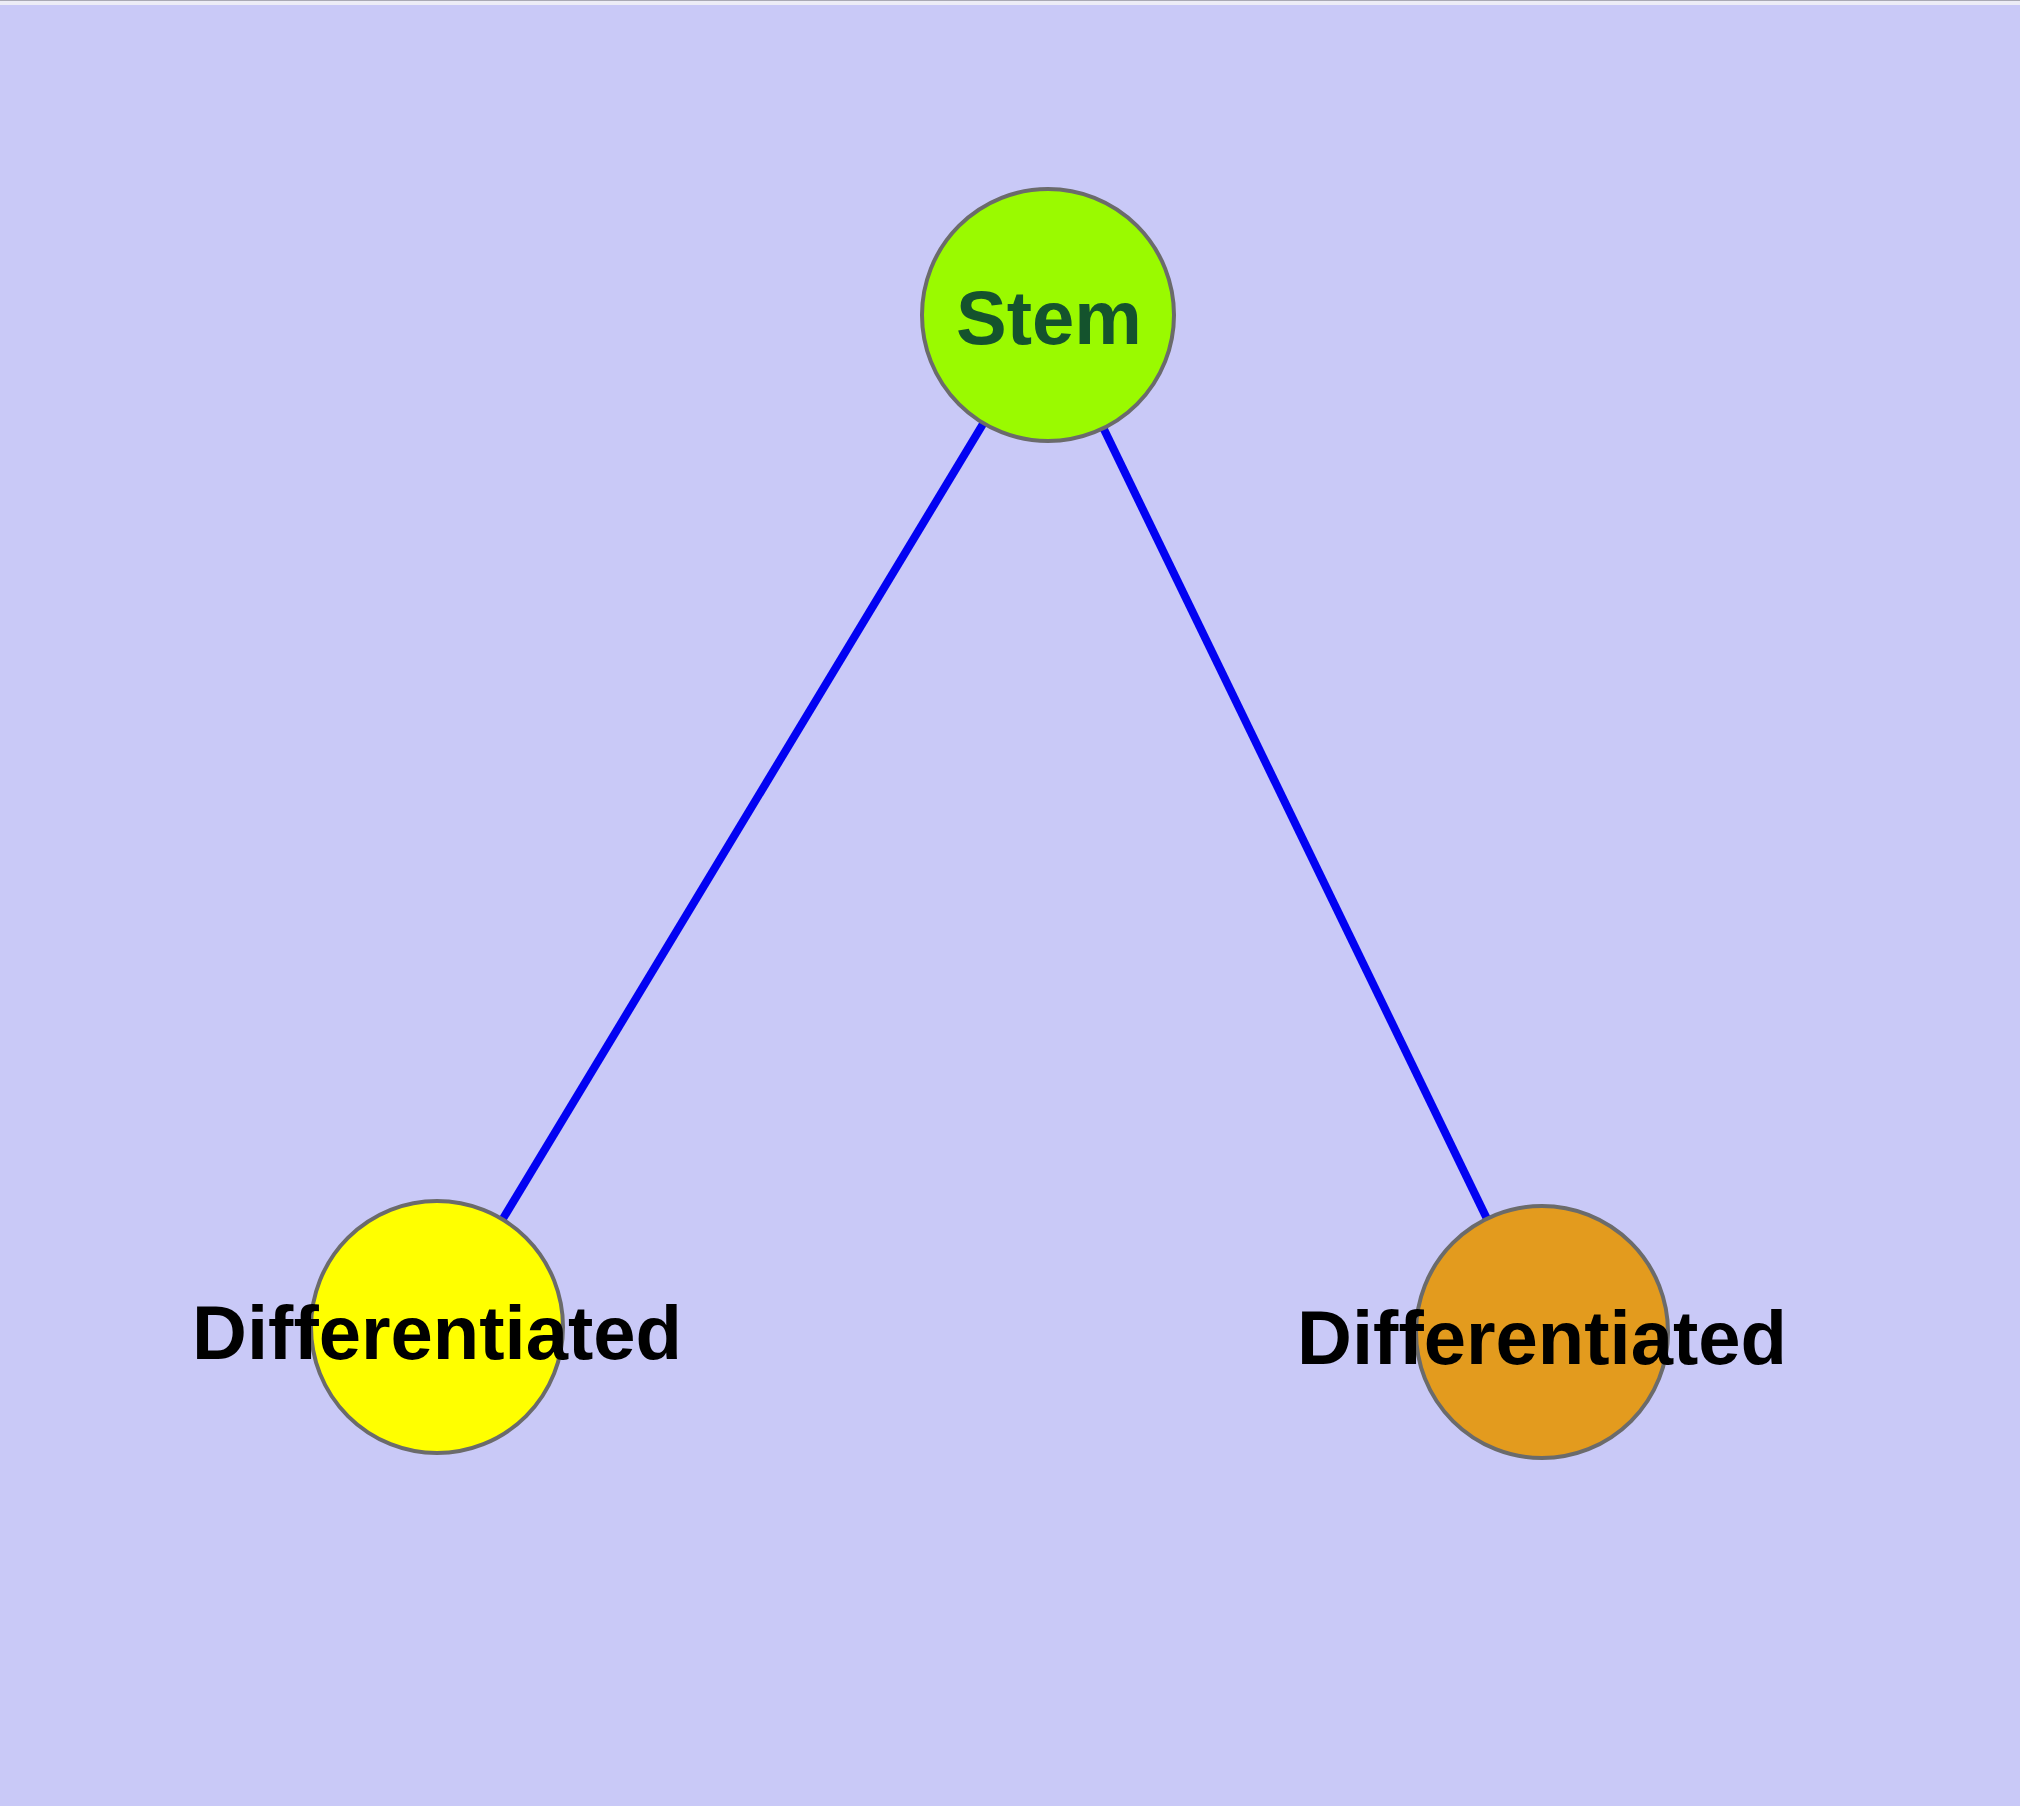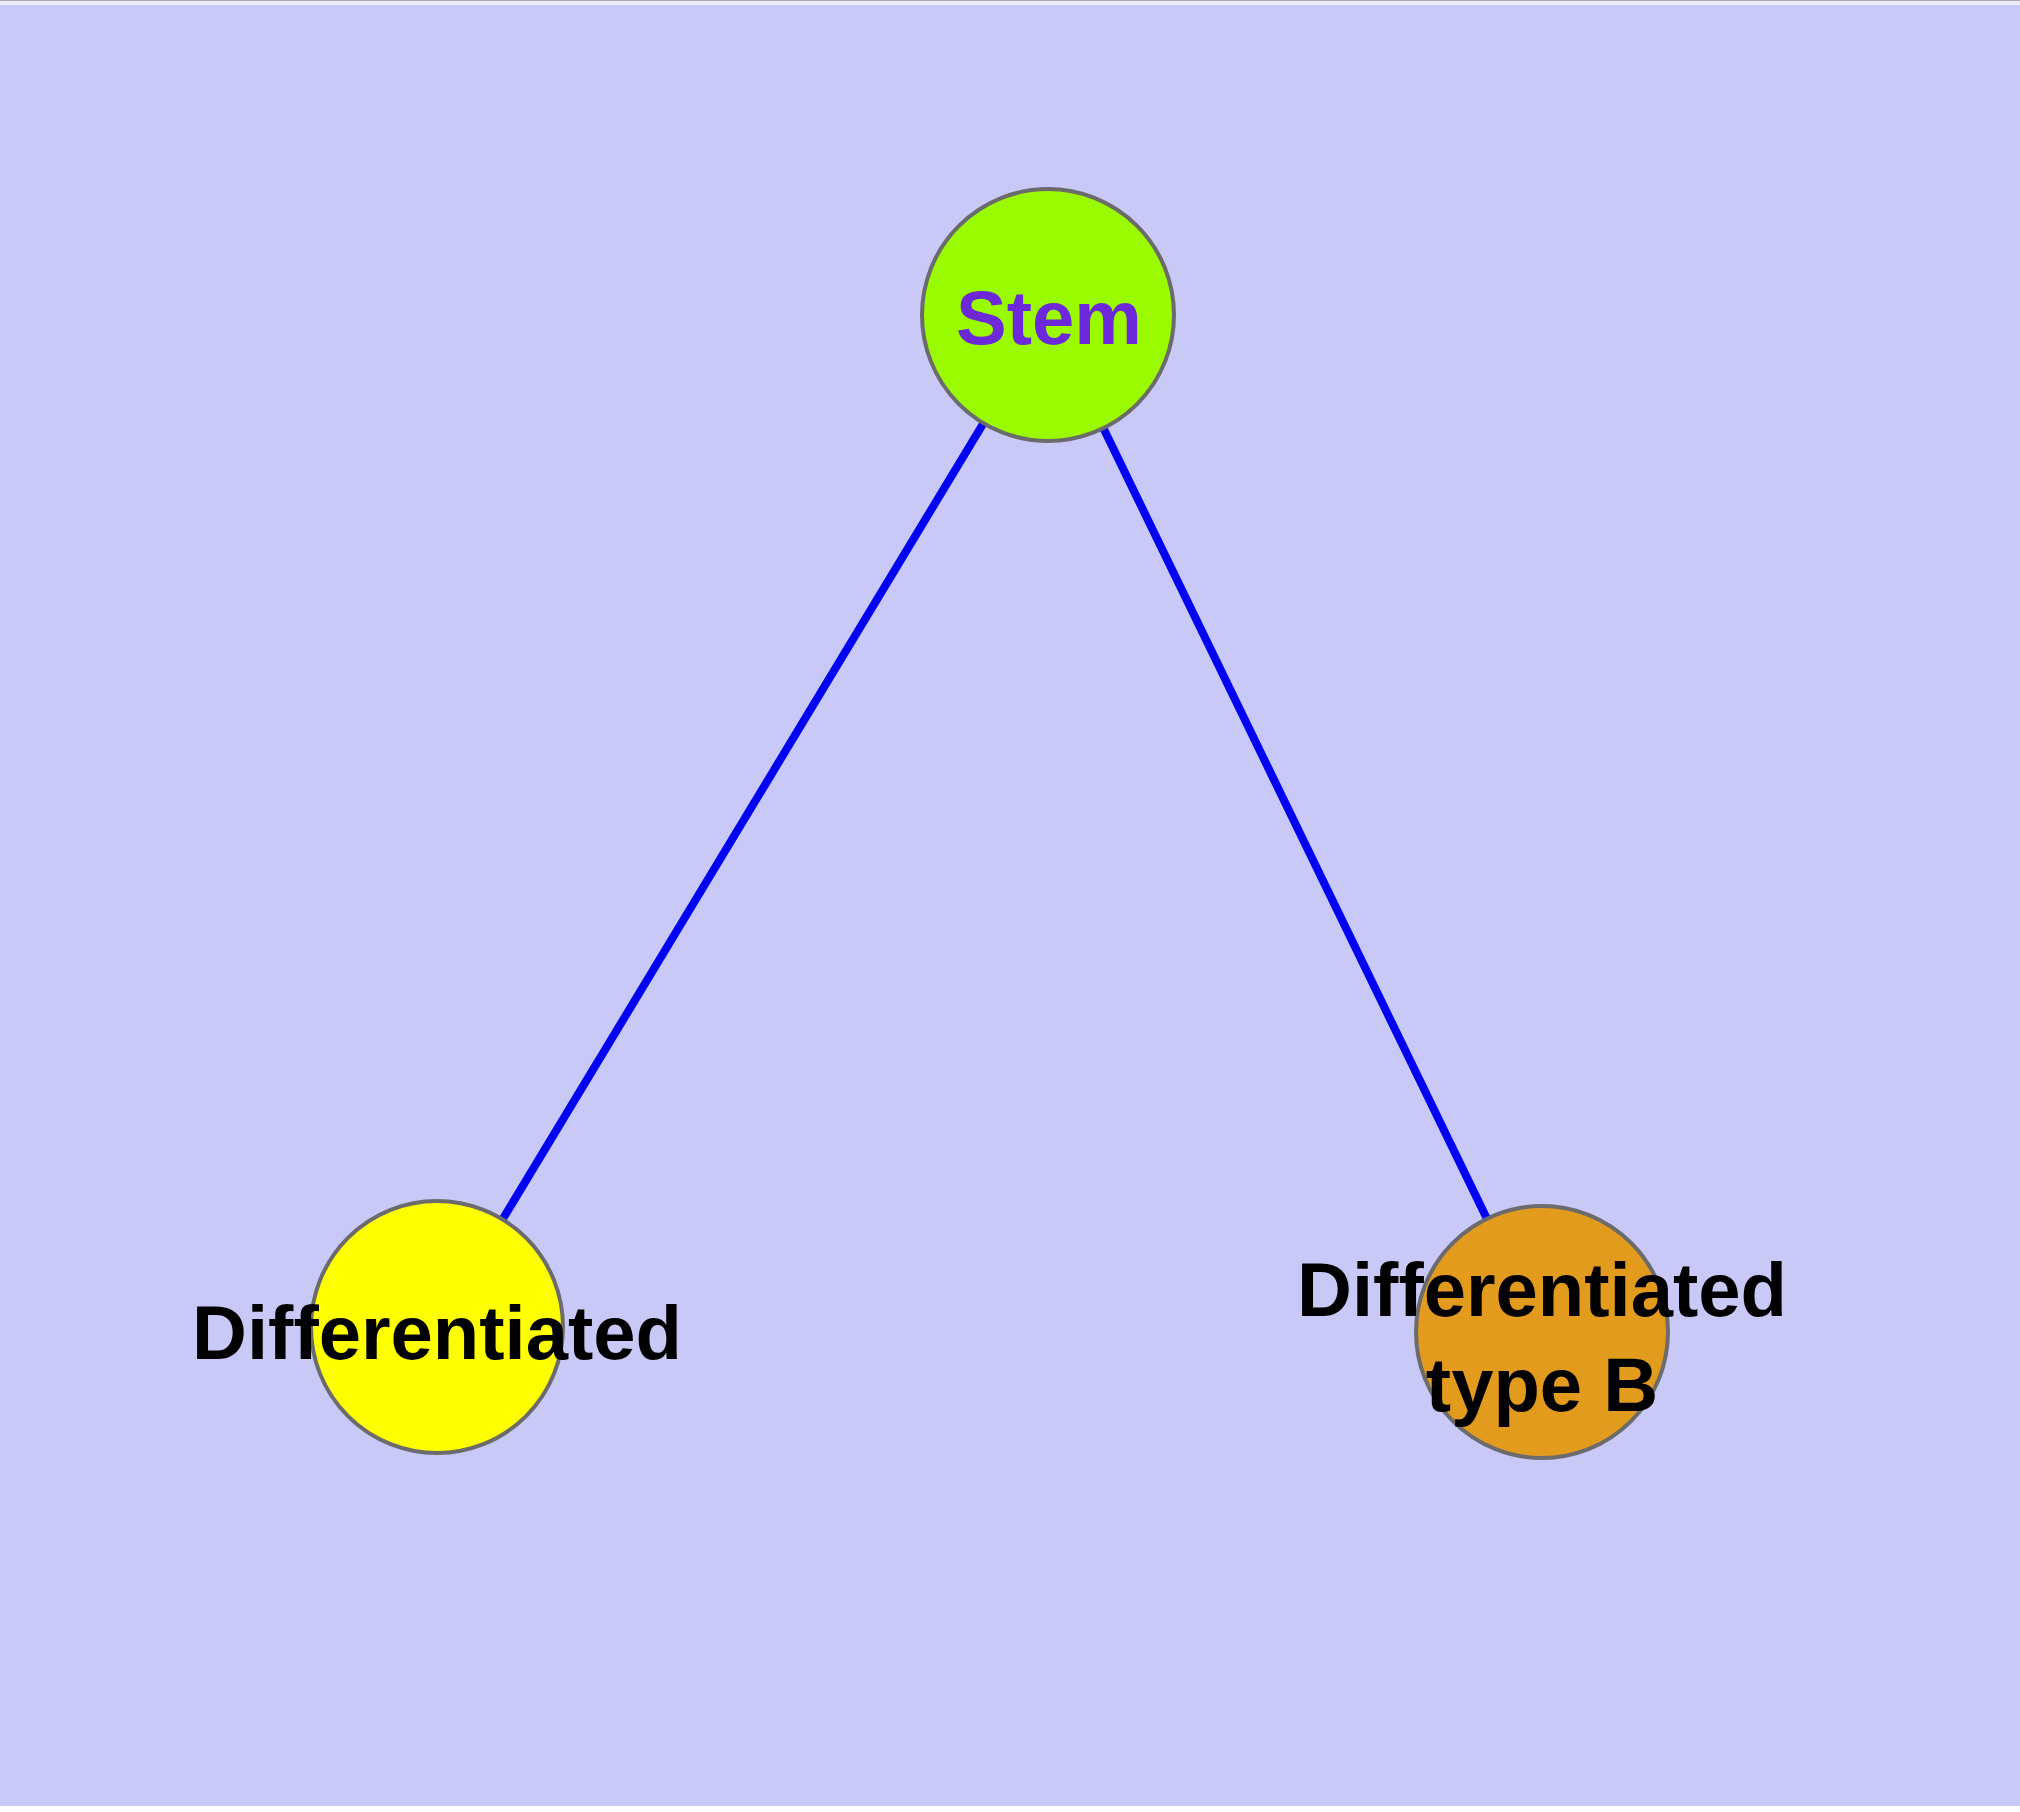--- a/index.html
+++ b/index.html
@@ -79,28 +79,27 @@
     <line x1="1237" y1="372" x2="516" y2="1566" style="stroke: rgb(2, 2, 242);"></line>
     <line x1="1237" y1="372" x2="1819" y2="1572" style="stroke: rgb(2, 2, 242);"></line>
   </svg>
 
   <div class="node node-stem" style="background: rgb(154, 250, 0); border-color: rgb(107, 107, 107);"></div>
 
   <div class="node node-a" style="background: rgb(255, 255, 0); border-color: rgb(107, 107, 107);"></div>
 
   <div class="node node-b" style="background: rgb(227, 155, 30); border-color: rgb(107, 107, 107);"></div>
 
-  <div class="node-label label-stem" style="color: #6d28d9;">
+  <div class="node-label label-stem" style="color: #14532d;">
     <span class="line">Stem</span>
   </div>
 
   <div class="node-label label-a" style="color: rgb(0, 0, 0);">
     <span class="line">Differentiated</span>
   </div>
 
   <div class="node-label label-b" style="color: rgb(0, 0, 0);">
     <span class="line">Differentiated</span>
-    <span class="line">type B</span>
   </div>
 
   <div class="edge-strip-bottom"></div>
 </div>
 
 
 </body></html>

